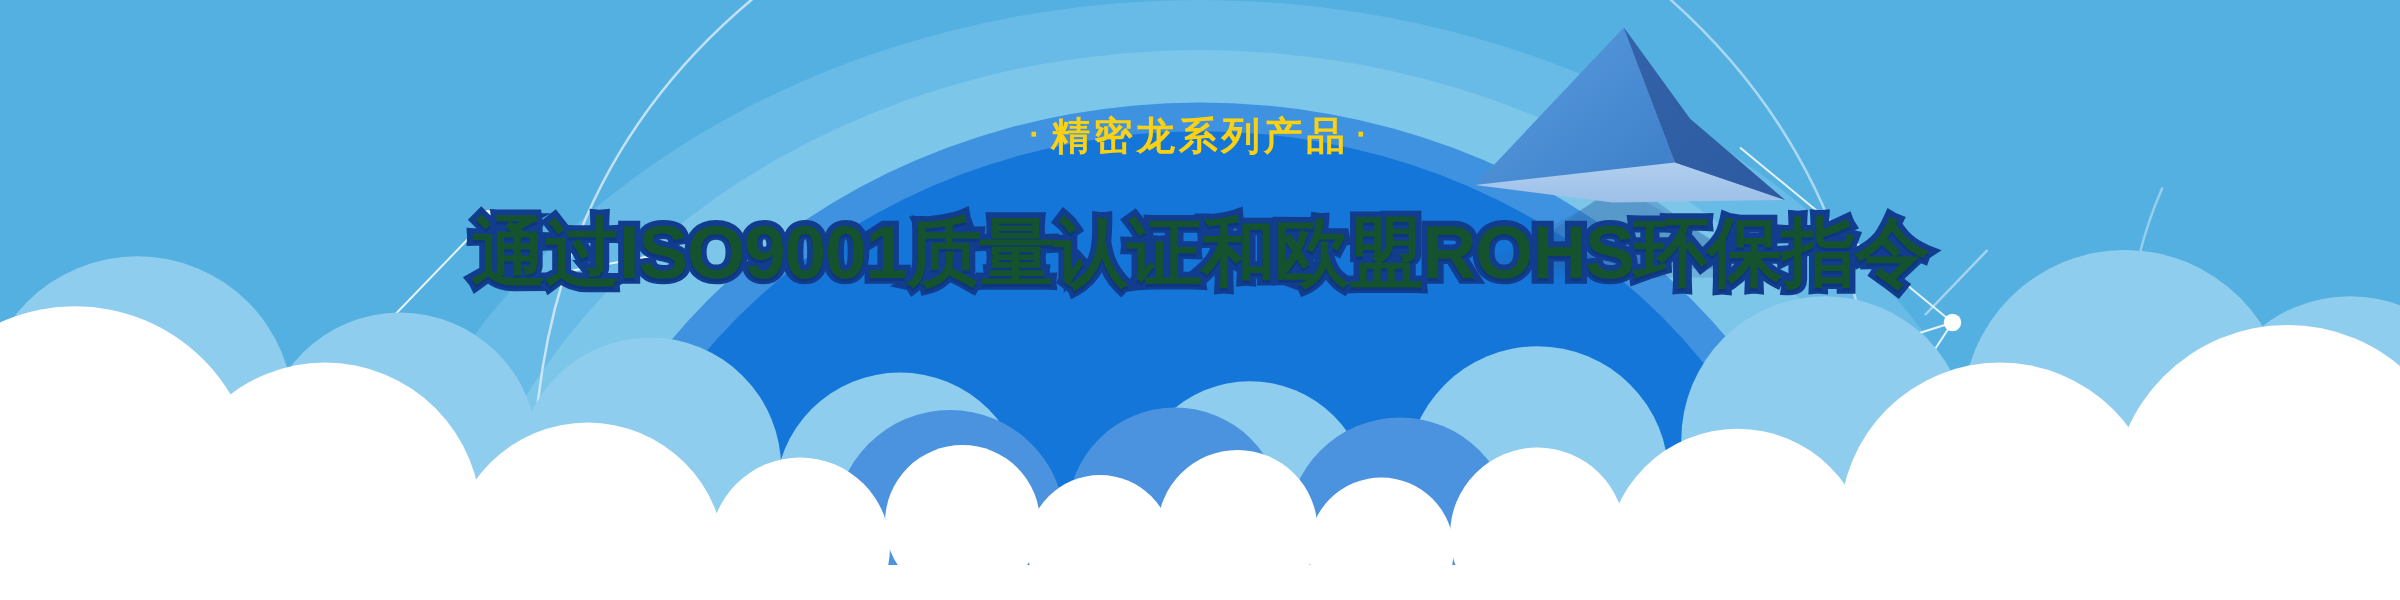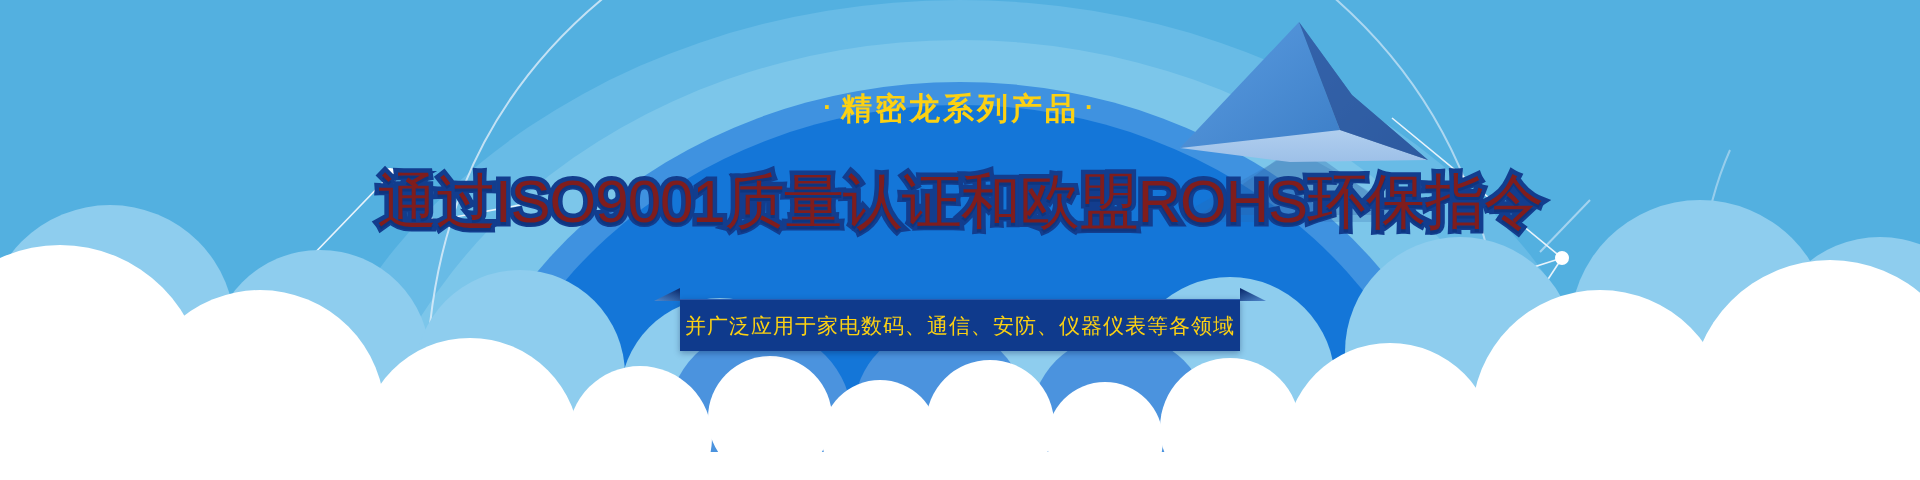--- a/index.html
+++ b/index.html
@@ -42,23 +42,23 @@
     vertical-align:middle;
     padding:0 6px;
     position:relative;
     top:-3px;
   }
   .headline {
     position:absolute;
     left:0; top:162px; width:1920px;
     text-align:center;
     font-size:60px;
-    font-weight:normal;
+    font-weight:bold;
     letter-spacing:-1px;
-    color:#7f1d1d;
+    color:#14532d;
     white-space:nowrap;
     -webkit-text-stroke:9px #123d8e;
     paint-order:stroke fill;
     text-shadow:0 3px 0 rgba(8,40,100,0.35);
   }
   .ribbon-wrap {
     position:absolute;
     left:50%; top:288px;
     transform:translateX(-50%);
     z-index:45;
@@ -207,22 +207,15 @@
   </div>
 
   <div id="content">
 
     <div class="eyebrow">
       <span class="dot-l">·</span><span>精密龙系列产品</span><span class="dot-r">·</span>
     </div>
 
     <div class="headline">通过ISO9001质量认证和欧盟ROHS环保指令</div>
 
-    <div class="ribbon-wrap">
-      <span class="ribbon-tab left"></span>
-      <span class="ribbon-tab right"></span>
-      <div class="ribbon">
-        <span class="ribbon-text">并广泛应用于家电数码、通信、安防、仪器仪表等各领域</span>
-      </div>
-    </div>
 
   </div>
 </div>
 
 </body></html>

